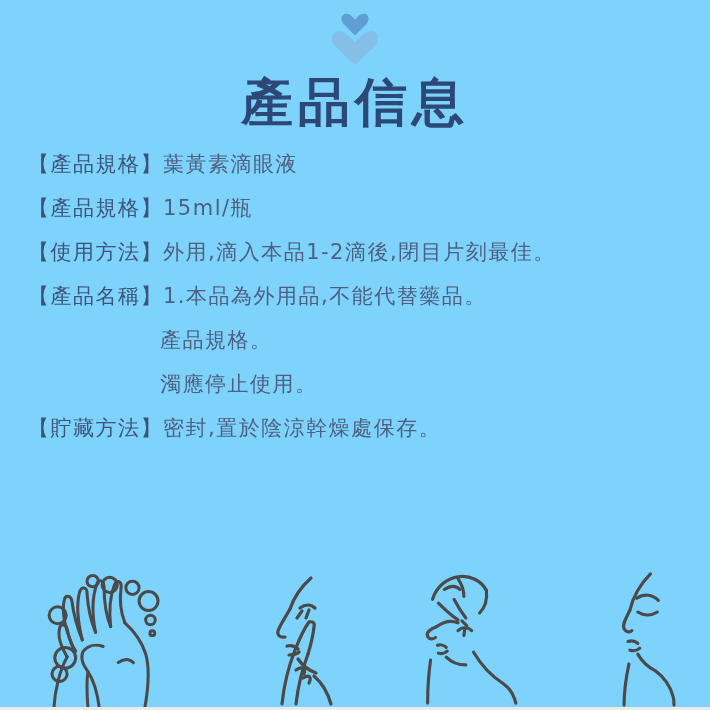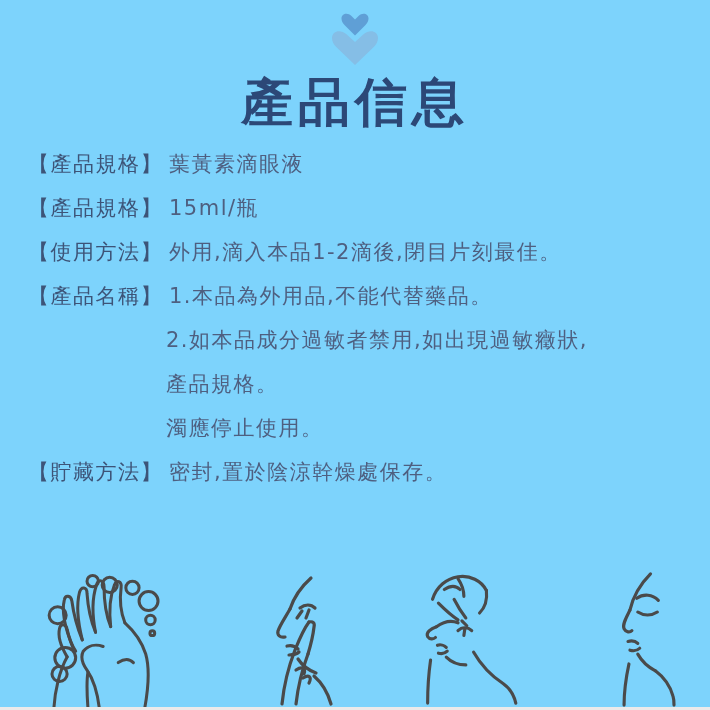--- a/index.html
+++ b/index.html
@@ -25,21 +25,21 @@
     letter-spacing:5px;
     color:var(--title-color);
     margin-top:2px;
     line-height:1.25;
   }
 
   .info{margin-top:14px;padding-left:28px;font-size:21px;letter-spacing:1.5px;}
   .info-row{position:relative;height:44px;line-height:30px;white-space:nowrap;}
   .info-label{color:var(--label-color);display:inline-block;min-width:134px;}
   .info-label.w3{min-width:112px;}
-  .info-value{color:var(--value-color);margin-left:6px;}
+  .info-value{color:var(--value-color);}
   .pair2{position:absolute;left:442px;top:0;}
   .cont{padding-left:132px;}
 
   .steps{
     position:absolute;left:0;right:0;top:566px;height:142px;
     display:flex;align-items:flex-end;
     padding:0 18px 0 26px;
   }
   .step{display:flex;justify-content:center;align-items:flex-end;}
   .step svg{display:block;}
@@ -78,23 +78,20 @@
     </div>
 
     <div class="info-row">
       <span class="info-label">【使用方法】</span><span class="info-value">外用,滴入本品1-2滴後,閉目片刻最佳。</span>
     </div>
 
     <div class="info-row">
       <span class="info-label">【產品名稱】</span><span class="info-value">1.本品為外用品,不能代替藥品。</span>
     </div>
 
-    <div class="info-row cont">
-      <span class="info-value">2.如本品成分過敏者禁用,如出現過敏癥狀,</span>
-    </div>
     <div class="info-row cont">
       <span class="info-value">產品規格。</span>
     </div>
     <div class="info-row cont">
       <span class="info-value">濁應停止使用。</span>
     </div>
 
     <div class="info-row">
       <span class="info-label">【貯藏方法】</span><span class="info-value">密封,置於陰涼幹燥處保存。</span>
     </div>

